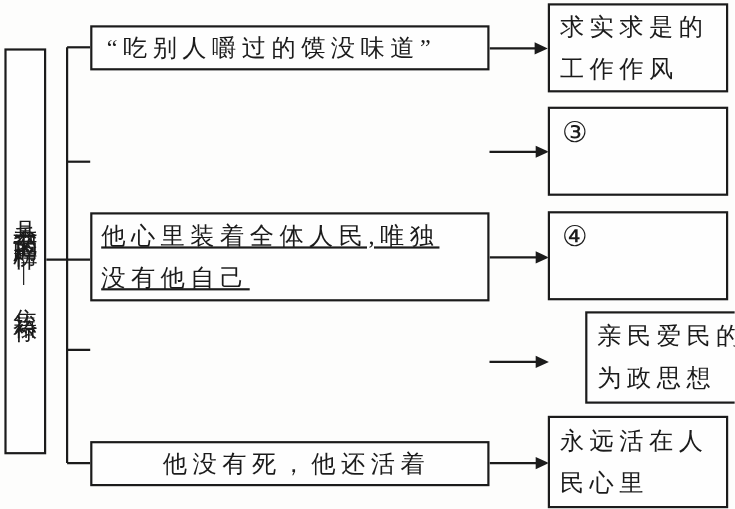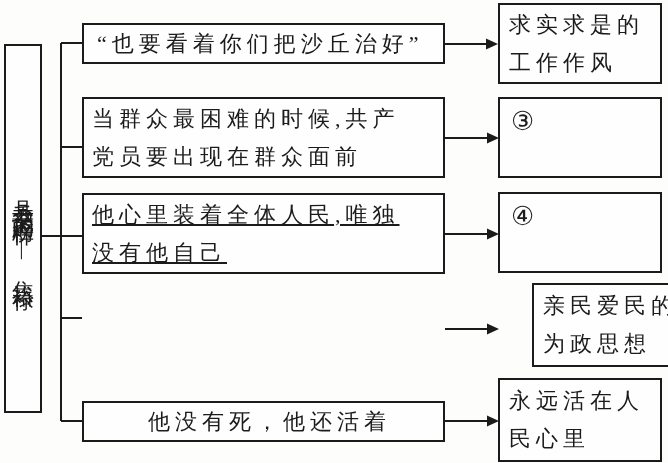--- a/index.html
+++ b/index.html
@@ -94,23 +94,21 @@
     <path d="M445,329 H488"></path>
     <polygon points="499,329 487,323.5 487,334.5"></polygon>
     <path d="M445,421 H488"></path>
     <polygon points="499,421 487,415.5 487,426.5"></polygon>
   </svg>
 
   <div id="root-box" class="box">
     <span>县委书记的榜样——焦裕禄</span>
   </div>
 
-  <div class="box mid" style="top:23px;  height:41px; padding-left:13px;">“也要看着你们把沙丘治好”</div>
-  <div class="box mid" style="top:97px;  height:81px;">当群众最困难的时候,共产
-党员要出现在群众面前</div>
+  <div class="box mid" style="top:23px;  height:41px; padding-left:13px;">“吃别人嚼过的馍没味道”</div>
   <div class="box mid" style="top:193px; height:81px;text-decoration:underline;">他心里装着全体人民,唯独
 没有他自己</div>
   <div class="box mid" style="top:401px; height:41px; justify-content:center; padding-left:12px;">他没有死，他还活着</div>
 
   <div class="box right" style="top:3px;   height:81px;">求实求是的
 工作作风</div>
   <div class="box right num" style="top:97px;  height:81px;">③</div>
   <div class="box right num" style="top:192px; height:81px;">④</div>
   <div class="box right" style="top:283px; height:84px;margin-left:34px;">亲民爱民的
 为政思想</div>

